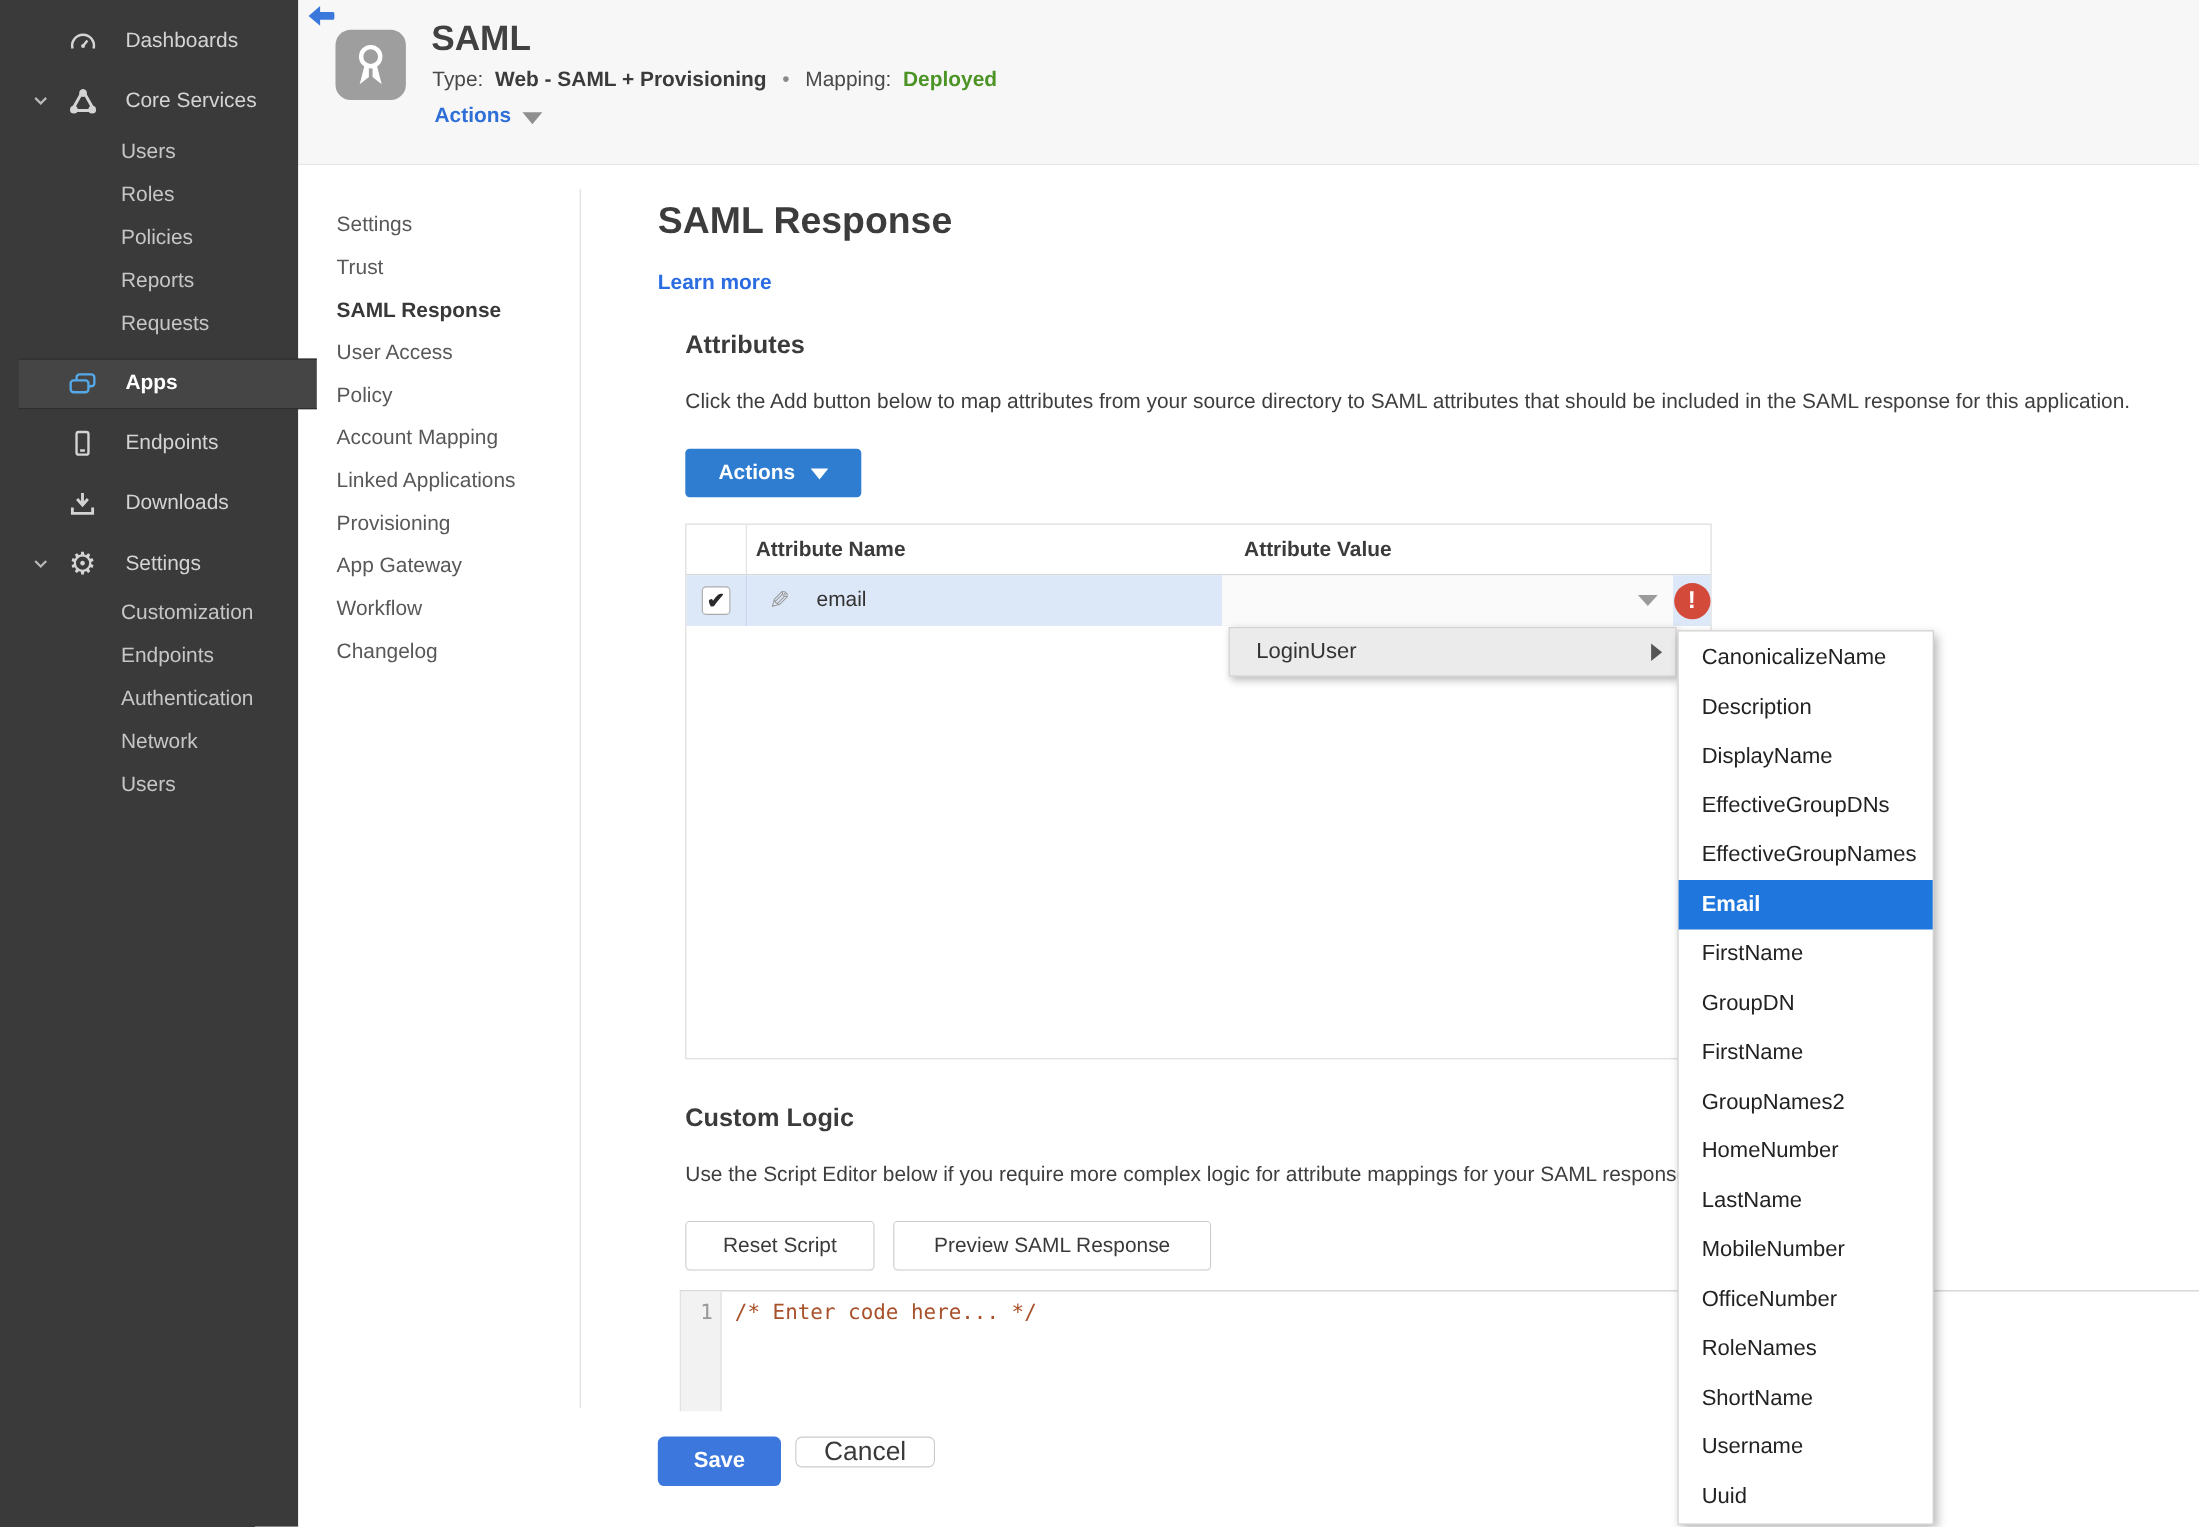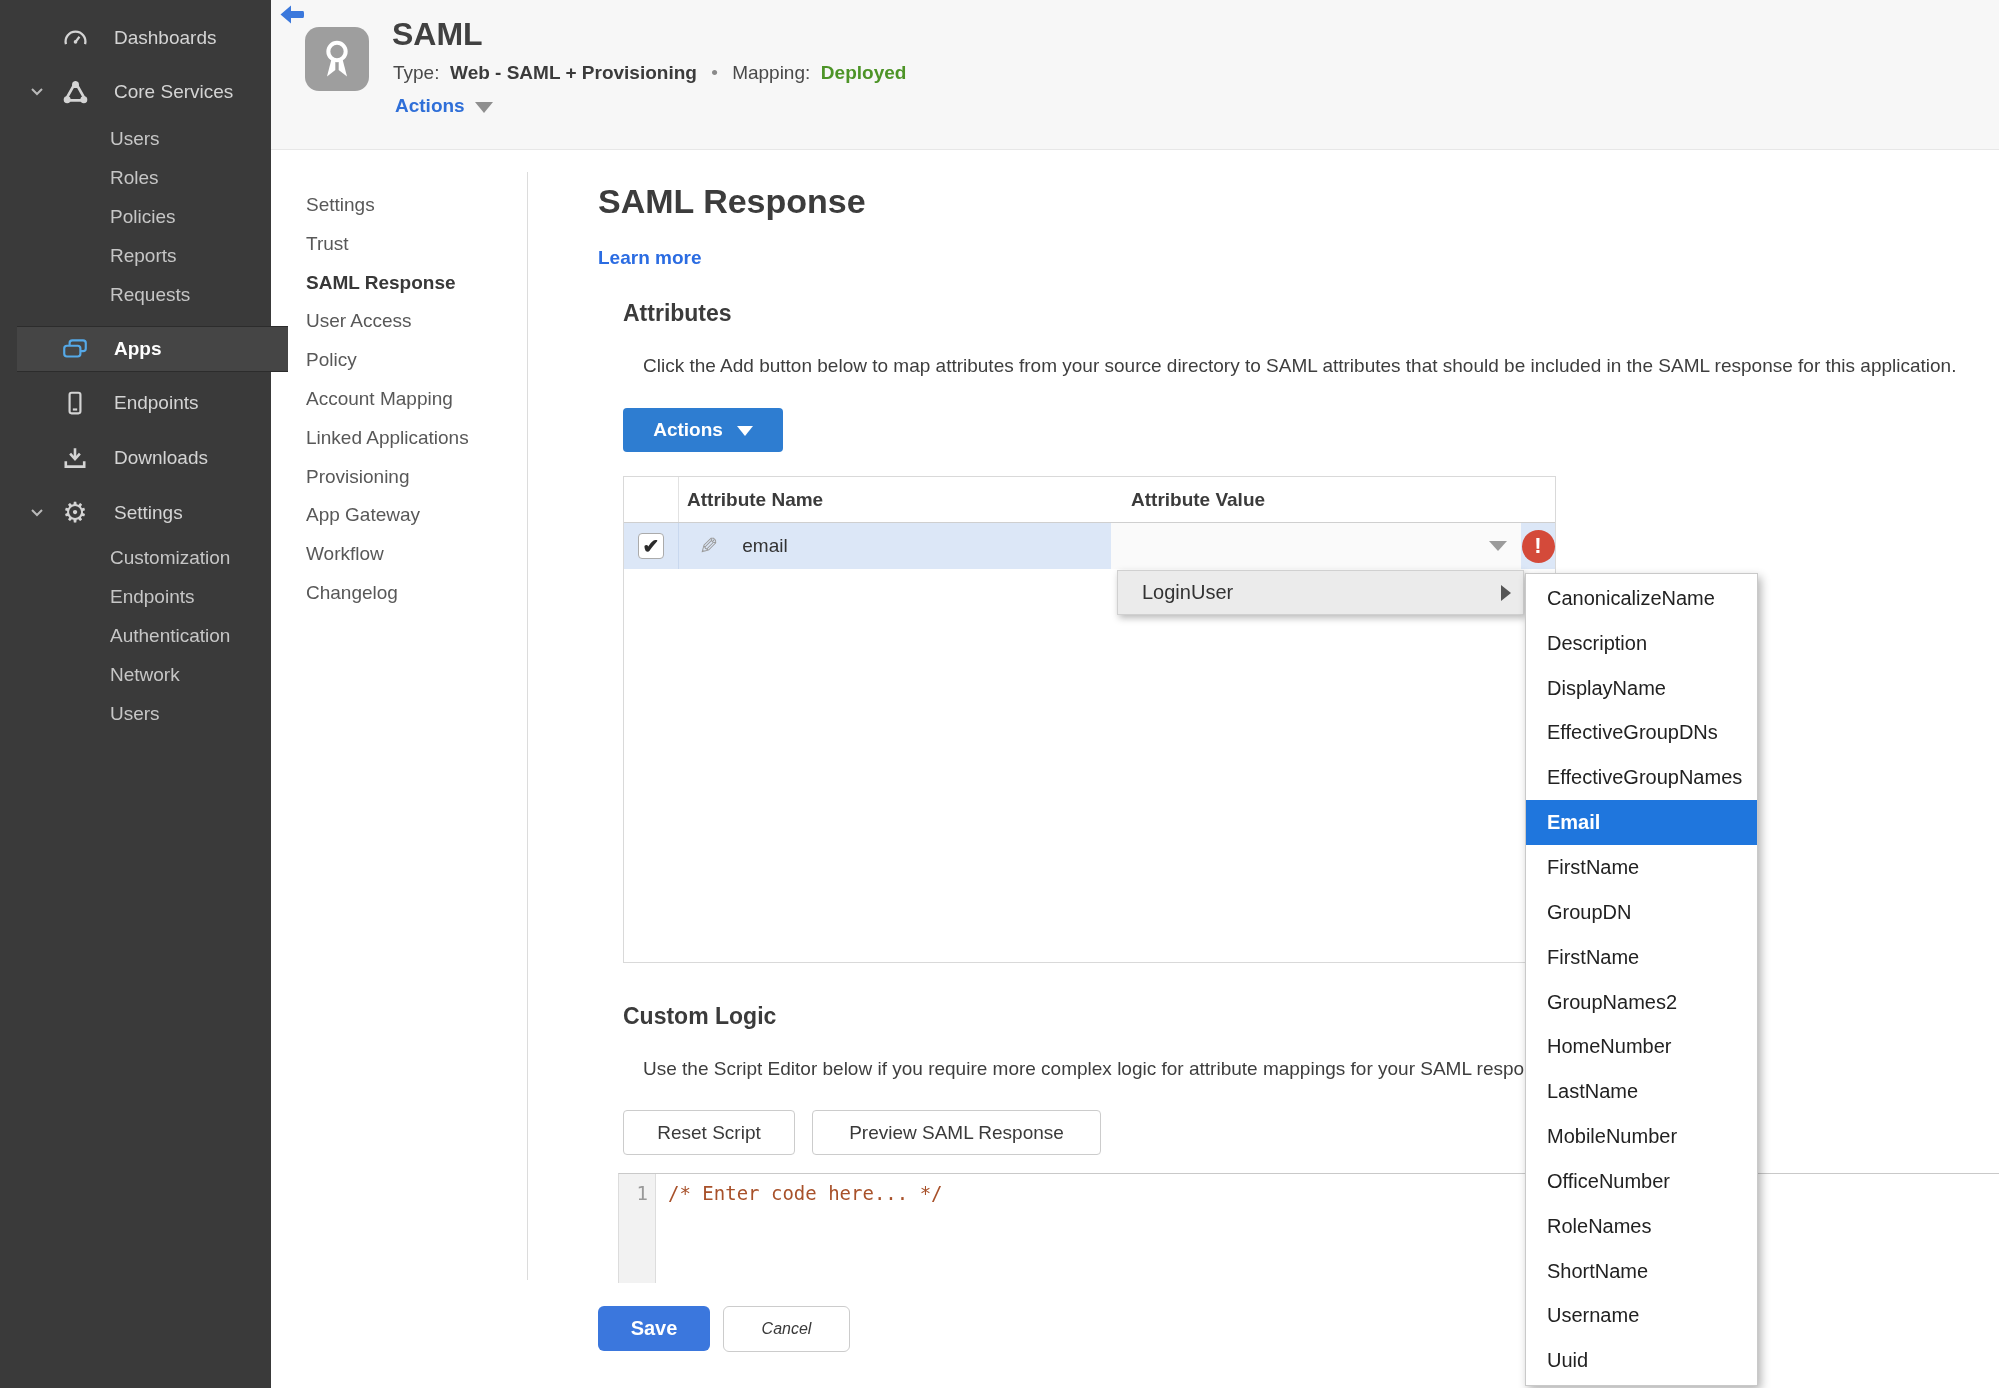--- a/index.html
+++ b/index.html
@@ -33,21 +33,21 @@
   
   .subnav { position: absolute; left: 306px; top: 186px; z-index: 5; }
   .subnav div { height: 38.8px; line-height: 38.8px; font-size: 19px; color: #585858; cursor: pointer; white-space: nowrap; }
   .subnav div.active { font-weight: bold; color: #383838; }
   .vdivider { position: absolute; left: 527px; top: 172px; width: 1px; height: 1108px; background: #dcdcdc; }
 
   
   .h1 { position: absolute; left: 598px; top: 182px; font-size: 34px; font-weight: bold; color: #3c3c3c; }
   .learn-more { position: absolute; left: 598px; top: 247px; font-size: 19px; font-weight: bold; color: #2b6ce2; cursor: pointer; }
   .h2 { position: absolute; font-size: 23px; font-weight: bold; color: #3b3b3b; }
-  .para { position: absolute; font-size: 19px; color: #3e3e3e; white-space: nowrap; margin-left: 20px; }
+  .para { position: absolute; font-size: 19px; color: #3e3e3e; white-space: nowrap; }
 
   .btn-blue { position: absolute; background: #2e7dd1; border-radius: 4px; color: #fff; font-weight: bold; font-size: 19px; display: flex; align-items: center; justify-content: center; cursor: pointer; border: none; }
   .caret-white { width: 0; height: 0; border-left: 8px solid transparent; border-right: 8px solid transparent; border-top: 10px solid #ffffff; margin-left: 14px; margin-top: 2px; }
   .btn-plain { position: absolute; background: #fff; border: 1px solid #cccccc; border-radius: 4px; color: #3a3a3a; font-size: 19px; display: flex; align-items: center; justify-content: center; cursor: pointer; }
 
   
   .attr-table { position: absolute; left: 623px; top: 476px; width: 933px; height: 487px; background: #fff; border: 1px solid #d9d9d9; z-index: 2; }
   .thead { position: absolute; left: 0; top: 0; width: 100%; height: 46px; border-bottom: 1px solid #cfcfcf; display: flex; }
   .th-check { width: 55px; border-right: 1px solid #e2e2e2; }
   .th-name { width: 432px; font-size: 19px; font-weight: bold; color: #3b3b3b; display: flex; align-items: center; padding-left: 8px; }
@@ -306,17 +306,17 @@
   </button>
 
   <div class="editor">
     <div class="gutter">1</div>
     <div class="code">/* Enter code here... */</div>
   </div>
 
   <button class="btn-blue" style="left:598px; top:1306px; width:112px; height:45px; border-radius:6px; background:#3b77dd; font-size:20px;">
     <span>Save</span>
   </button>
-  <button class="btn-plain" style="left:723px; top:1306px; width:127px; height:46px; border-radius:6px; font-size:16px;font-style:italic;">
+  <button class="btn-plain" style="left:723px; top:1306px; width:127px; height:28px; border-radius:6px; font-size:24px;">
     <span>Cancel</span>
   </button>
 
 </div>
 
 </body></html>

